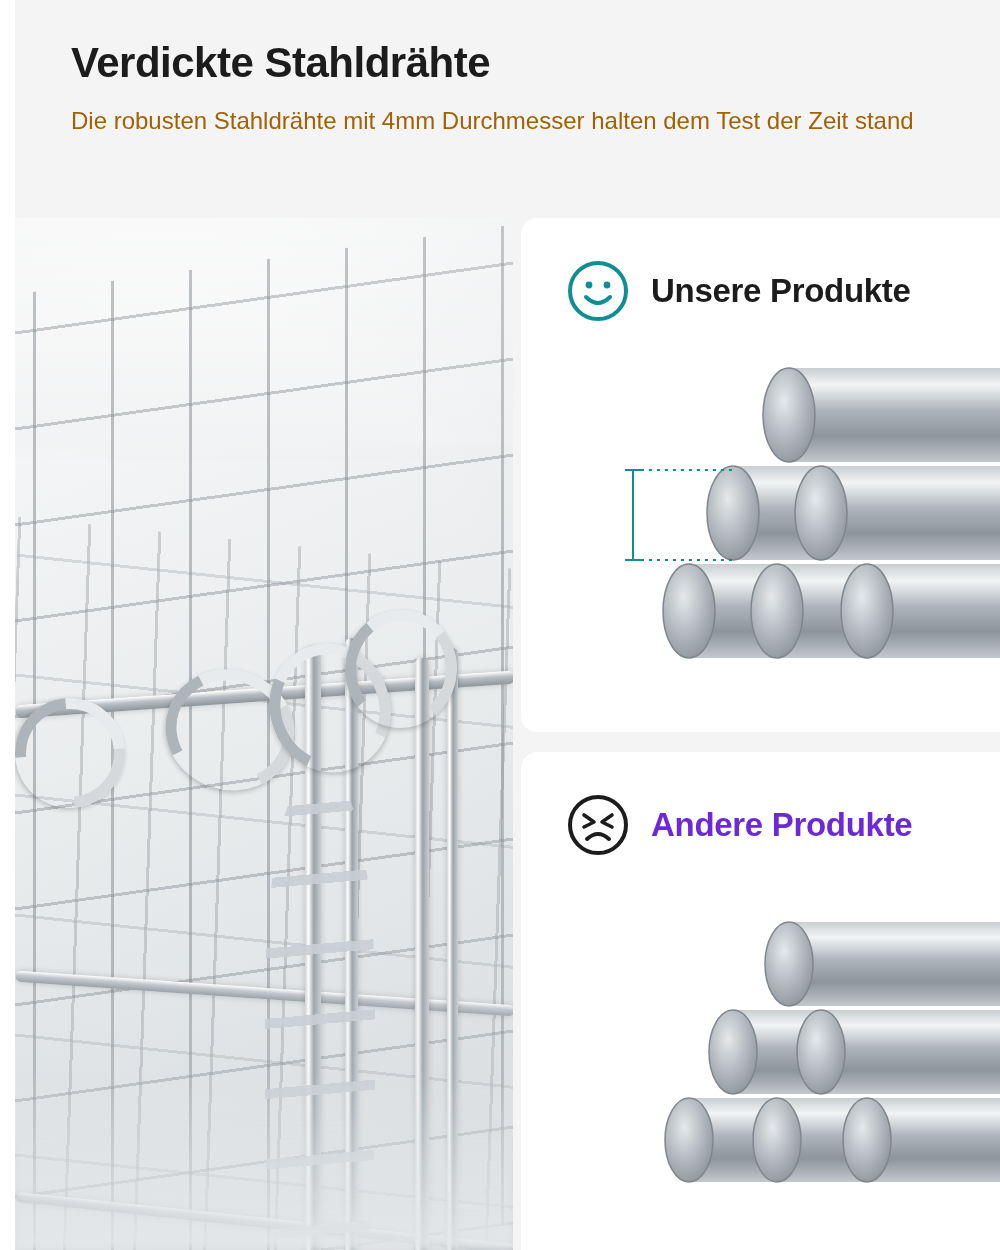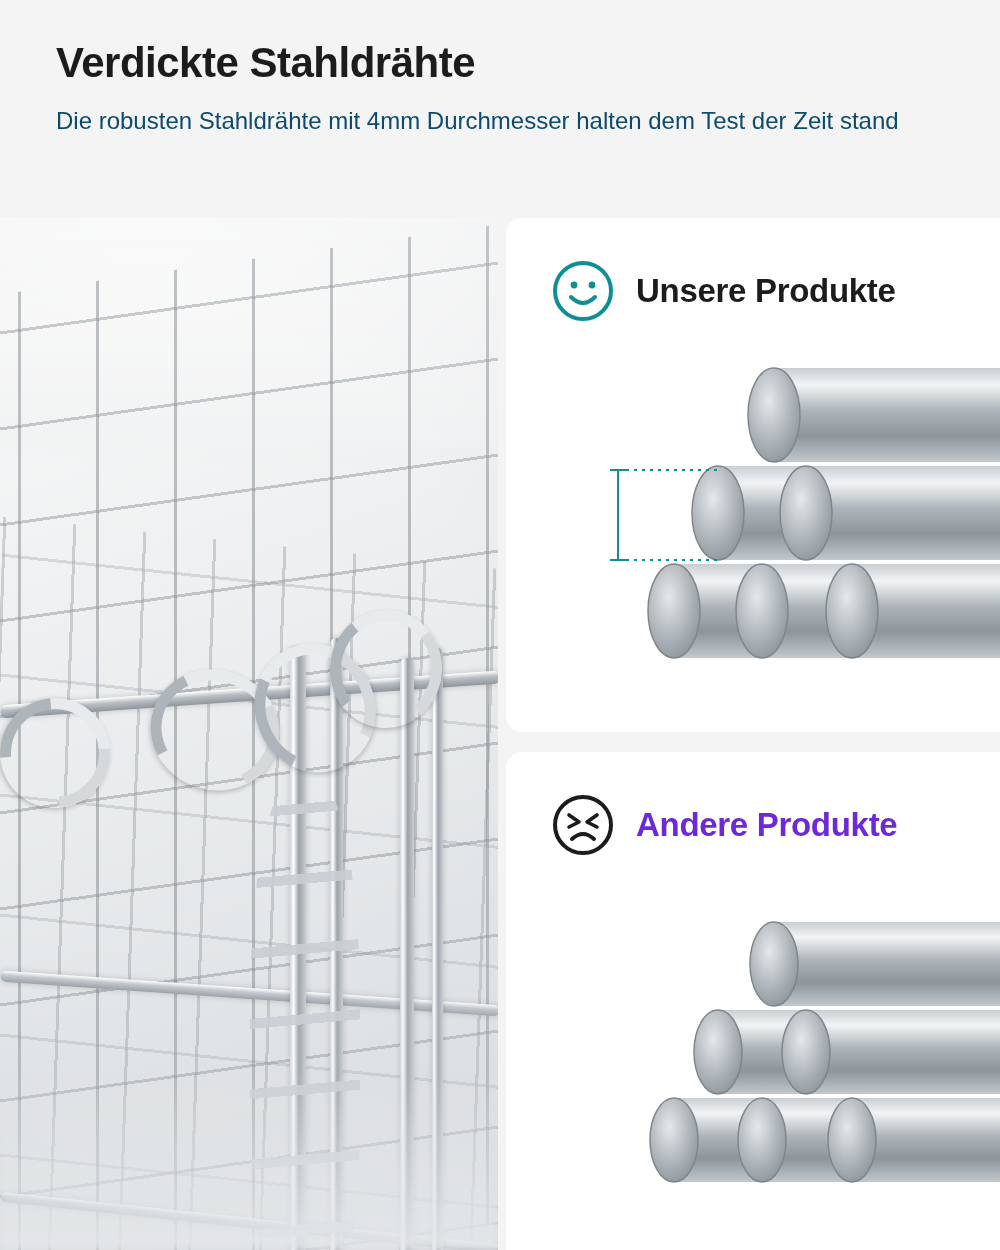--- a/index.html
+++ b/index.html
@@ -8,20 +8,21 @@
     height: 1250px;
     background: #ffffff;
     font-family: "Liberation Sans", sans-serif;
     overflow: hidden;
   }
   .page {
     position: relative;
     width: 804px;
     height: 1250px;
     background: #f4f4f4;
+    margin-left: 15px;
   }
 
   
   .header {
     position: absolute;
     left: 0; top: 0;
     width: 1000px;
     height: 218px;
     background: #f4f4f4;
     padding: 40px 56px 0 56px;
@@ -30,21 +31,21 @@
     font-size: 42px;
     font-weight: bold;
     color: #1c1c1c;
     letter-spacing: -0.5px;
     line-height: 1.1;
   }
   .subhead {
     margin-top: 18px;
     font-size: 24px;
     line-height: 1.38;
-    color: #0c4a6e;
+    color: #a16207;
     font-weight: 400;
     max-width: 880px;
   }
 
   
   .photo {
     position: absolute;
     left: 0; top: 218px;
     width: 498px;
     height: 1032px;

